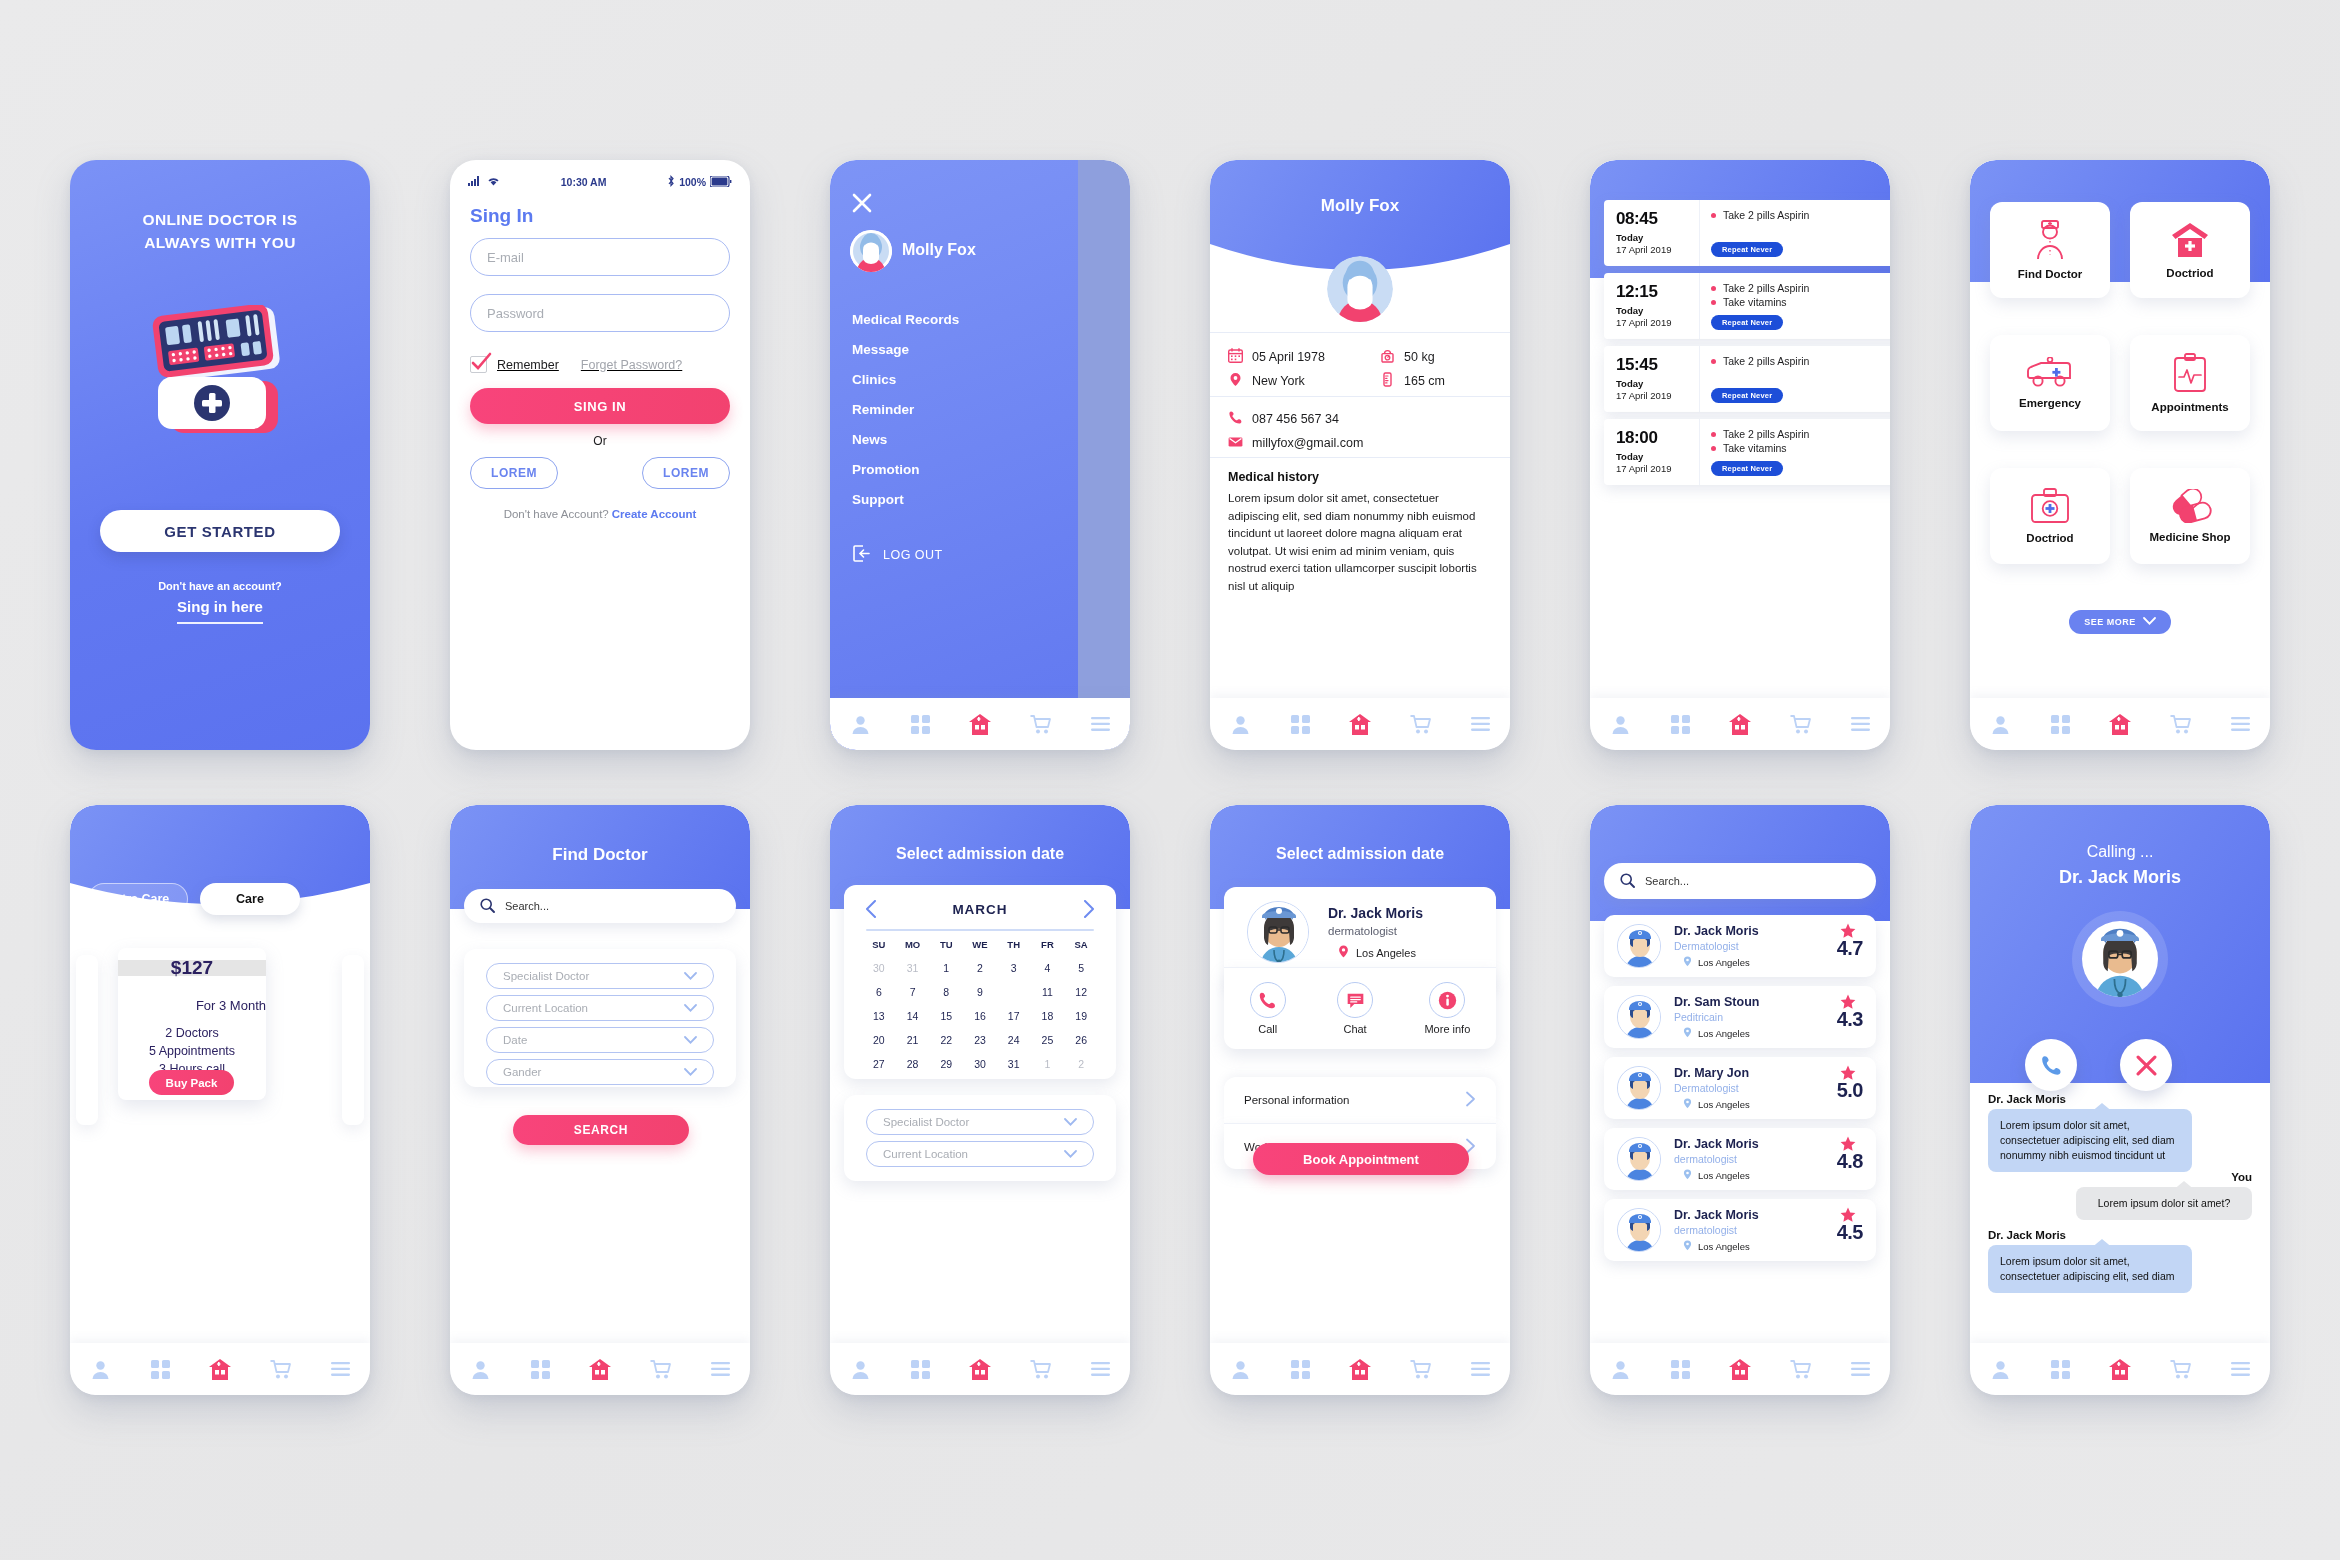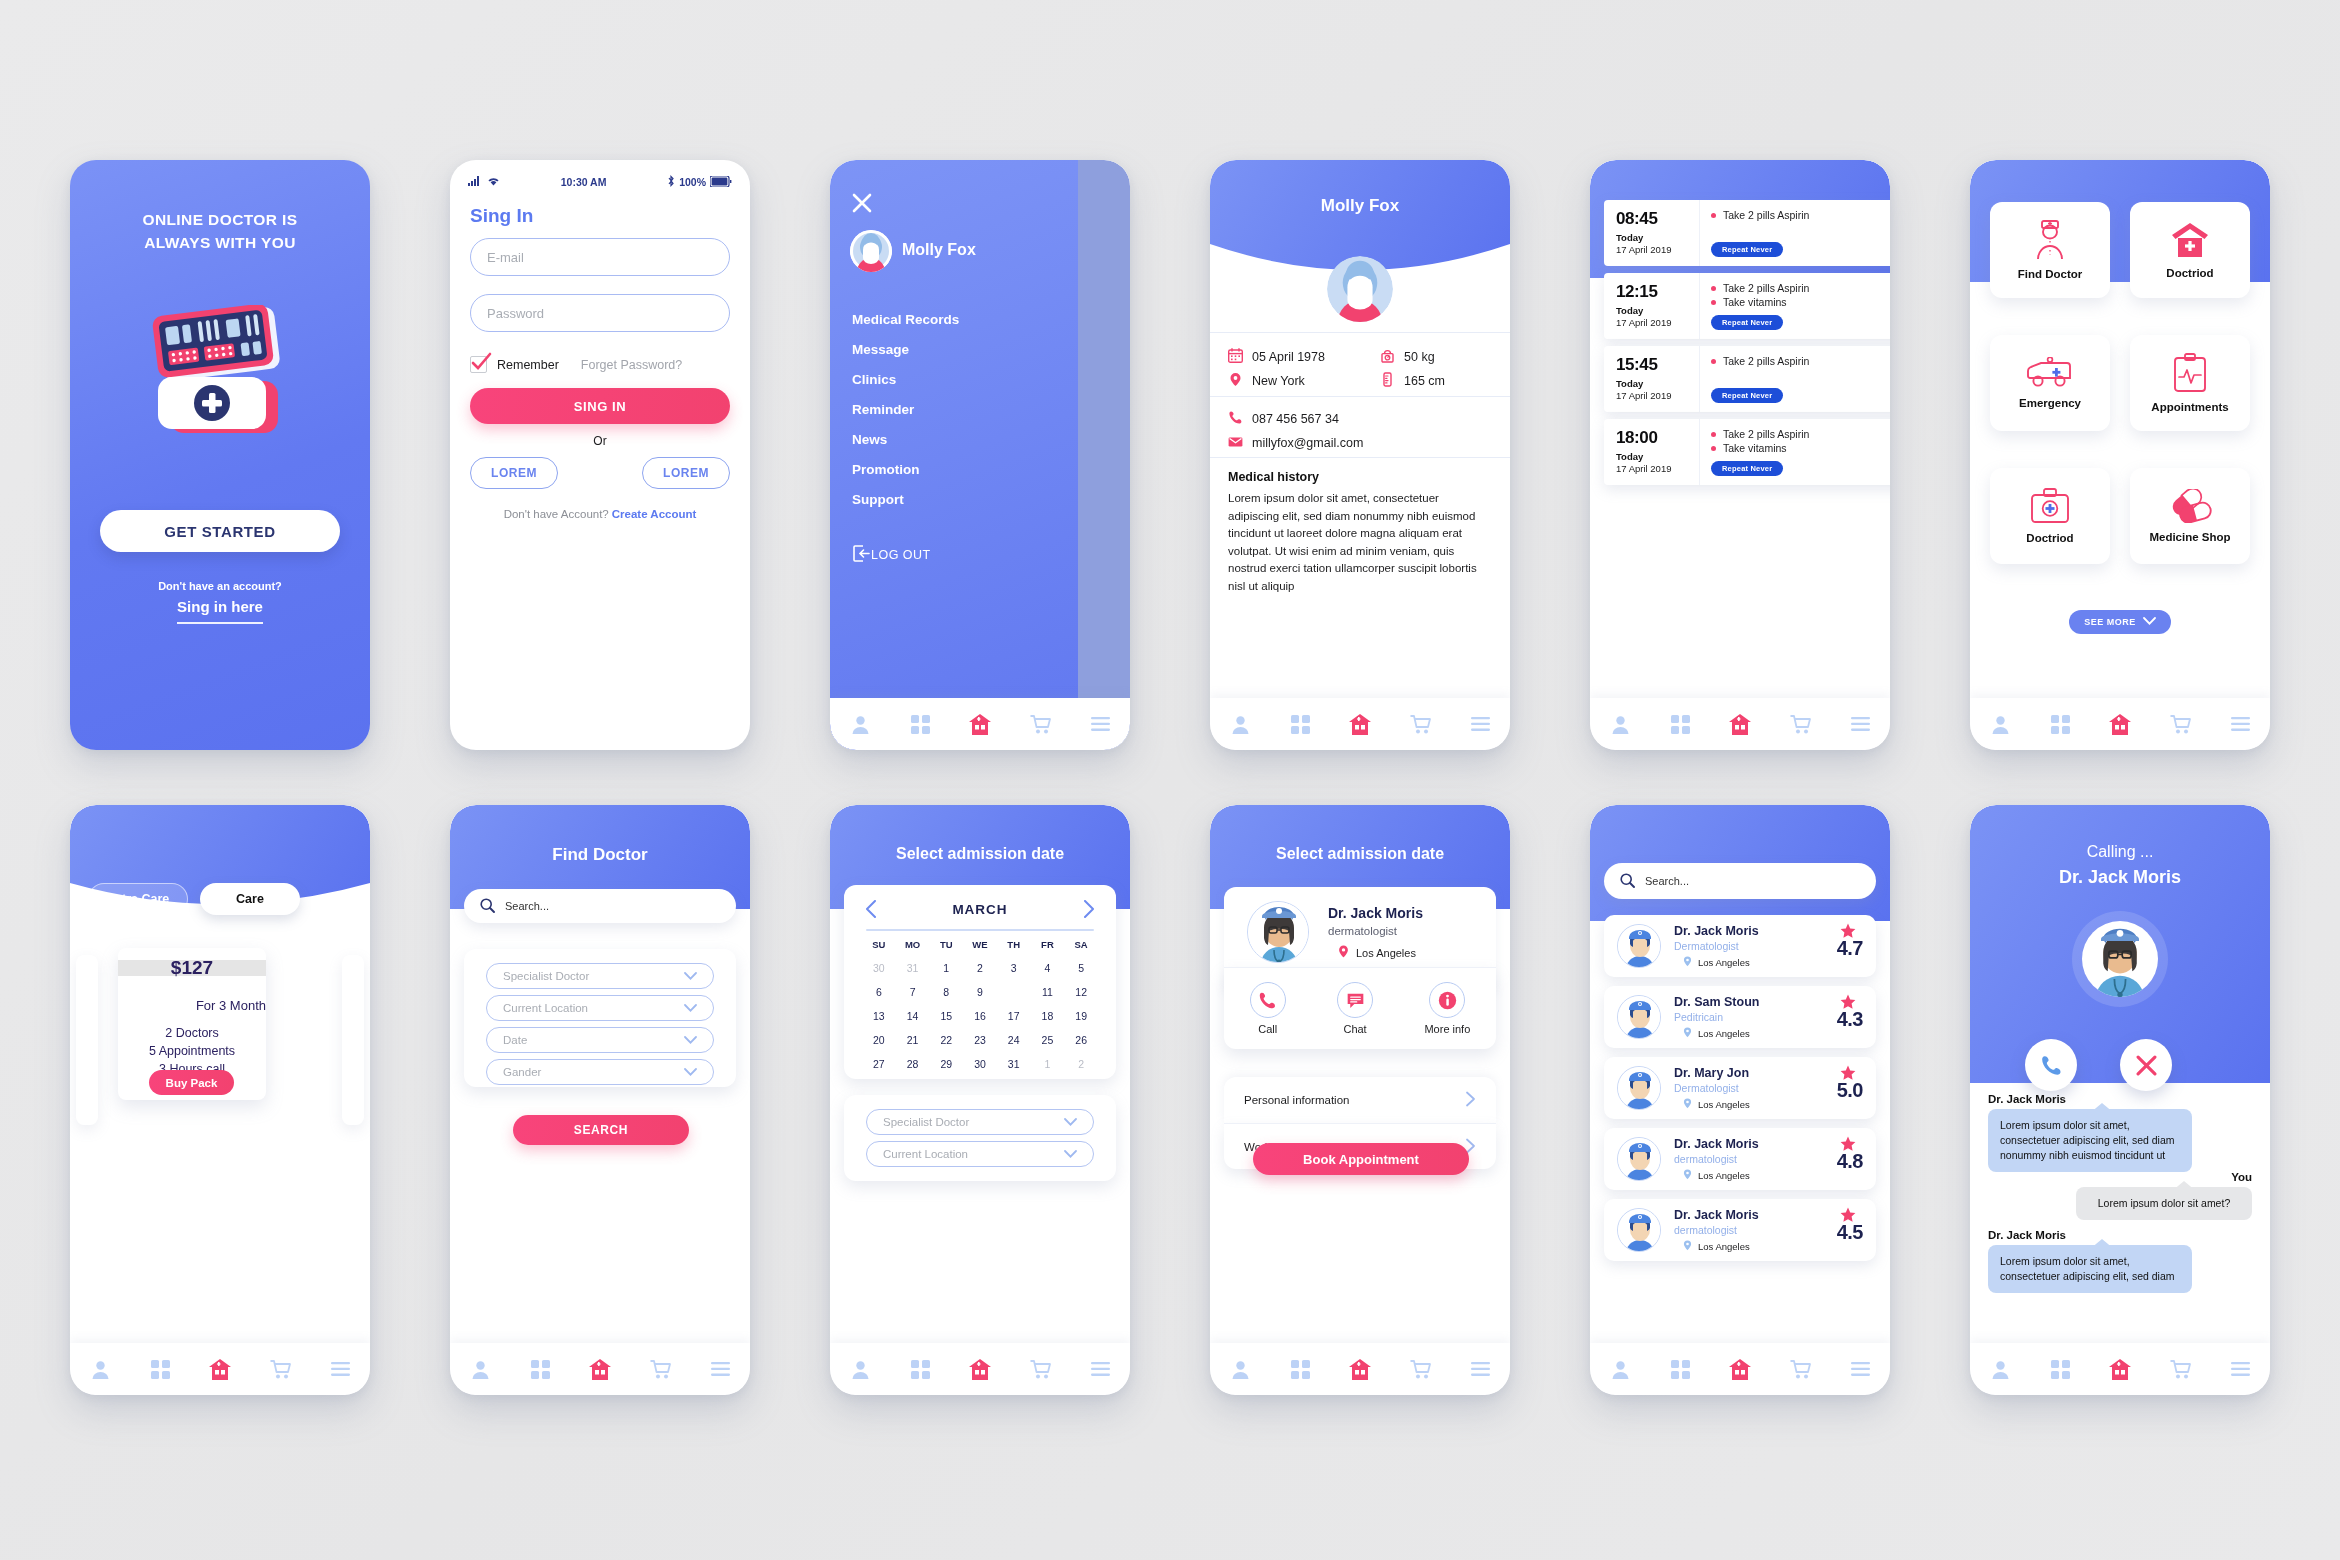--- a/index.html
+++ b/index.html
@@ -84,41 +84,41 @@
   .s1 .link { position:absolute; top:438px; width:100%; text-align:center; color:#fff; font-size:15px; font-weight:bold; }
   .s1 .underline { position:absolute; top:462px; left:50%; transform:translateX(-50%); width:86px; height:2px; background:#fff; opacity:.9; }
 
   
   .s2 .status { position:absolute; top:14px; left:0; width:100%; height:16px; padding:0 18px;
     display:flex; align-items:center; justify-content:space-between; color:#2b3a8c; font-size:10.5px; font-weight:bold; }
   .s2 .st-l { display:flex; align-items:center; gap:5px; }
   .s2 .st-r { display:flex; align-items:center; gap:4px; }
   .s2 .title { position:absolute; top:45px; left:20px; color:#5c7af0; font-size:19px; font-weight:bold; }
   .s2 .f { position:absolute; left:20px; width:260px; height:38px; font-size:13px; }
-  .s2 .rowchk { position:absolute; left:20px; top:196px; width:260px; display:flex; align-items:center; }
+  .s2 .rowchk { position:absolute; left:20px; top:196px; width:260px; display:flex; align-items:center;text-decoration:underline; }
   .s2 .chk { width:17px; height:17px; border:1.6px solid #c9ccd2; border-radius:2px; position:relative; }
   .s2 .chk svg { position:absolute; left:-2px; top:-7px; }
   .s2 .remember { margin-left:10px; font-size:12.5px; color:#1d1d1f; }
   .s2 .forget { margin-left:22px; font-size:12.5px; color:#a2a5ac; }
   .s2 .signin { position:absolute; left:20px; top:228px; width:260px; height:36px; font-size:13px; letter-spacing:.6px; box-shadow:0 6px 14px rgba(242,66,111,.3); }
   .s2 .or { position:absolute; top:274px; width:100%; text-align:center; font-size:12px; color:#1d1d1f; }
   .s2 .lorem { position:absolute; top:297px; width:88px; height:32px; border:1px solid #8ea5f0; border-radius:30px;
       display:flex; align-items:center; justify-content:center; color:#6a84ef; font-weight:bold; font-size:12px; letter-spacing:.5px; }
   .s2 .foot { position:absolute; top:348px; width:100%; text-align:center; font-size:11.5px; color:#8c8f96; }
   .s2 .foot b { color:#5c7af0; margin-left:3px; }
 
   
   .s3 .panel { position:absolute; left:0; top:0; width:248px; height:100%;
     background:linear-gradient(160deg,#7d94f6 0%,#6178f0 100%); }
   .s3 .dim { position:absolute; left:248px; top:0; width:52px; height:100%; background:#8e9fdd; }
   .s3 .close { position:absolute; left:22px; top:33px; }
   .s3 .av { position:absolute; left:20px; top:70px; width:42px; height:42px; border-radius:50%; overflow:hidden; background:#fff; }
   .s3 .uname { position:absolute; left:72px; top:81px; color:#fff; font-weight:bold; font-size:16px; }
   .s3 .mi { position:absolute; left:22px; color:#fff; font-weight:bold; font-size:13.5px; }
-  .s3 .logout { position:absolute; left:22px; top:329px; display:flex; align-items:center; color:#fff; font-size:12.5px; letter-spacing:.5px; }
+  .s3 .logout { position:absolute; left:22px; top:329px; display:flex; align-items:center; gap:12px; color:#fff; font-size:12.5px; letter-spacing:.5px; }
 
   
   .s4 .hdr { height:122px; }
   .s4 .hname { position:absolute; top:36px; width:100%; text-align:center; color:#fff; font-size:17px; font-weight:bold; }
   .s4 .wave { position:absolute; left:0; top:84px; width:100%; height:42px; }
   .s4 .pav { position:absolute; left:50%; top:96px; transform:translateX(-50%); width:66px; height:66px; border-radius:50%; overflow:hidden; }
   .s4 .sep { position:absolute; left:0; width:100%; height:1px; background:#e7ecf7; }
   .s4 .dr { position:absolute; display:flex; align-items:center; gap:9px; font-size:12.5px; color:#1d1d1f; }
   .s4 .mh { position:absolute; left:18px; top:277px; font-size:12.5px; font-weight:bold; color:#111; }
   .s4 .mp { position:absolute; left:18px; top:296px; width:264px; font-size:11.5px; line-height:17.5px; color:#1d1d1f; }

